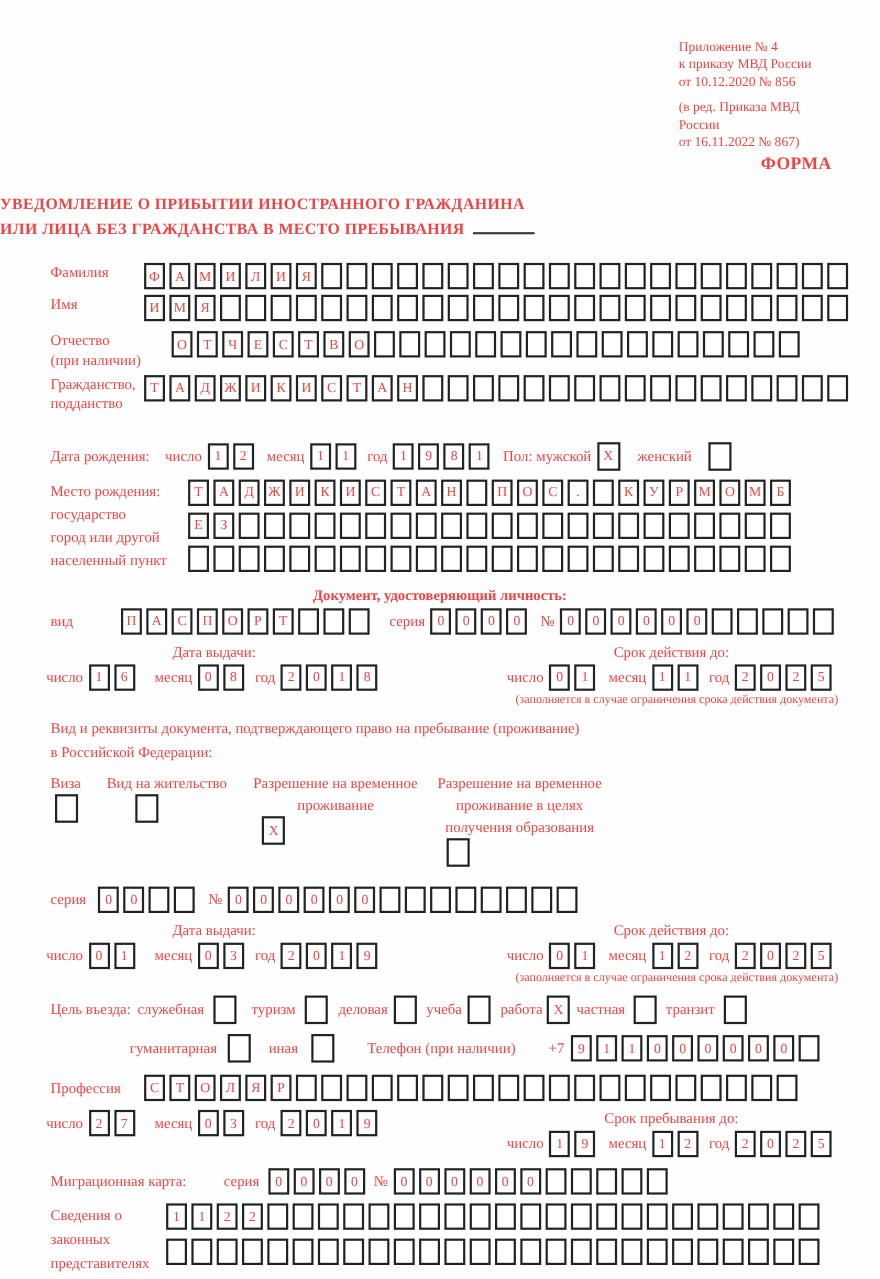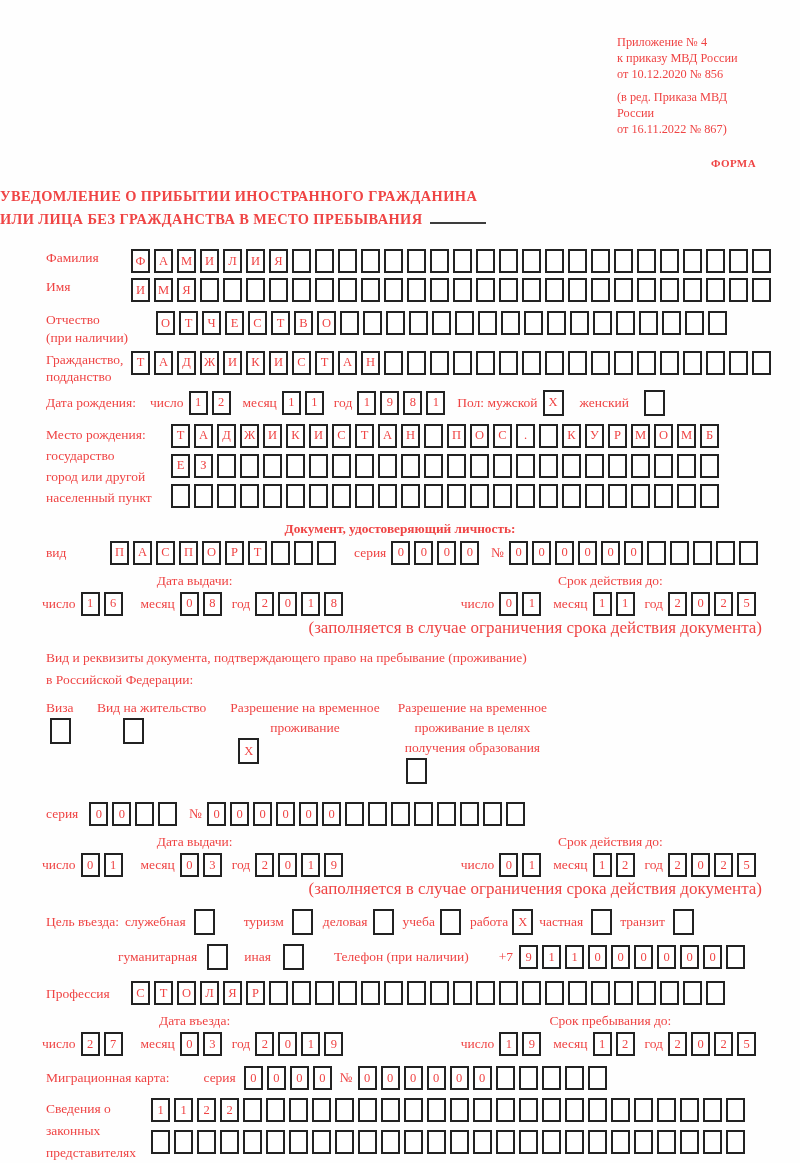--- a/index.html
+++ b/index.html
@@ -4,21 +4,21 @@
 <style>
   html,body { margin:0; padding:0; background:#888; }
   .page {
     width:800px; height:1163px; margin:0 auto; background:#fefefe;
     font-family:"Liberation Serif", serif; color:#ef4444;
     position:relative; overflow:hidden; box-sizing:border-box;
   }
   
   .ref-block { margin:34px 40px 0 617px; font-size:12.3px; line-height:1.32; }
   .ref-gap { height:6px; }
-  .forma { text-align:right; margin:20px 44px 0 0; font-weight:bold; font-size:11px; letter-spacing:.4px;padding-left:24px; }
+  .forma { text-align:right; margin:4px 44px 0 0; font-weight:bold; font-size:16px; letter-spacing:.4px;padding-left:24px; }
   .title { text-align:left; font-weight:bold; font-size:14.4px; margin-top:16px; line-height:1.6; letter-spacing:.4px; }
   .title-blank { display:inline-block; width:56px; height:13px; border-bottom:2.5px solid #3d3d3d; margin-left:8px; }
   .section1 { font-weight:bold; font-size:13.5px; margin:25px 28px 0 63px; letter-spacing:1.1px; }
 
   
   .cells { display:flex; flex-wrap:nowrap; }
   .cell {
     display:inline-flex; align-items:center; justify-content:center;
     width:15px; height:20px; border:2px solid #222; margin-right:4px;
     font-size:12.5px; flex-shrink:0; background:#fff;
@@ -31,21 +31,21 @@
   .stack .cells { margin-bottom:6px; }
 
   .doc-header { text-align:center; font-weight:bold; font-size:13.3px; margin-top:7px; }
 
   
   .dates { display:flex; justify-content:space-between; margin:8px 40px 0 42px; font-size:13.5px; }
   .dcol { display:flex; flex-direction:column; }
   .dhead { text-align:center; margin-bottom:3px; }
   .drow { display:flex; align-items:center; }
   .dlab { margin:0 5px 0 0; }
-  .note { font-size:17px; text-align:right; margin:2px 38px 0 0;padding-left:36px; }
+  .note { font-size:11px; text-align:right; margin:2px 38px 0 0;padding-left:36px; }
 
   .plain { margin:10px 30px 0 46px; font-size:13.5px; line-height:1.45; }
 
   .opt { display:flex; align-items:flex-start;flex-direction:column; }
   .olabel { text-align:center; line-height:1.5; }
   .optbox { margin-left:8px; }
 
   .visa-row { display:flex; align-items:flex-start; margin:8px 20px 0 46px; font-size:13.5px; }
   .purpose-row { display:flex; align-items:center; margin:10px 20px 0 46px; font-size:13.5px; }
   .purpose2-row { display:flex; align-items:center; margin:9px 20px 0 118px; font-size:13.5px; }
@@ -210,21 +210,21 @@
         <span class="cell"></span>
         <span class="cell"></span>
         <span class="cell"></span>
         <span class="cell"></span>
         <span class="cell"></span>
         <span class="cell"></span>
         <span class="cell"></span>
       </div>
   </div>
 
-  <div class="frow" style="margin-top:4px; align-items:center">
+  <div class="frow" style="margin-top:26px; align-items:center">
     <span class="nowrap">Дата рождения:</span>
     <span class="dlab" style="margin-left:14px">число</span>
     <span class="cells">
         <span class="cell">1</span>
         <span class="cell">2</span>
       </span>
     <span class="dlab ml8">месяц</span>
     <span class="cells">
         <span class="cell">1</span>
         <span class="cell">1</span>
@@ -535,21 +535,21 @@
     </div>
   </div>
   <div class="note">(заполняется в случае ограничения срока действия документа)</div>
 
   <div class="purpose-row">
     <span>Цель въезда:</span>
     <span style="margin-left:6px">служебная</span>
     <span class="cells ml8">
         <span class="cell cb"></span>
       </span>
-    <span style="margin-left:25px">туризм</span>
+    <span style="margin-left:10px">туризм</span>
     <span class="cells ml8">
         <span class="cell cb"></span>
       </span>
     <span style="margin-left:6px">деловая</span>
     <span class="cells" style="margin-left:5px">
         <span class="cell cb"></span>
       </span>
     <span style="margin-left:5px">учеба</span>
     <span class="cells" style="margin-left:5px">
         <span class="cell cb"></span>
@@ -620,21 +620,20 @@
         <span class="cell"></span>
         <span class="cell"></span>
         <span class="cell"></span>
         <span class="cell"></span>
         <span class="cell"></span>
       </span>
   </div>
 
   <div class="dates">
     <div class="dcol">
-      <div class="dhead">Дата въезда:</div>
       <div class="drow">
         <span class="dlab">число</span>
         <span class="cells">
             <span class="cell">2</span>
             <span class="cell">7</span>
           </span>
         <span class="dlab ml14">месяц</span>
         <span class="cells">
             <span class="cell">0</span>
             <span class="cell">3</span>

